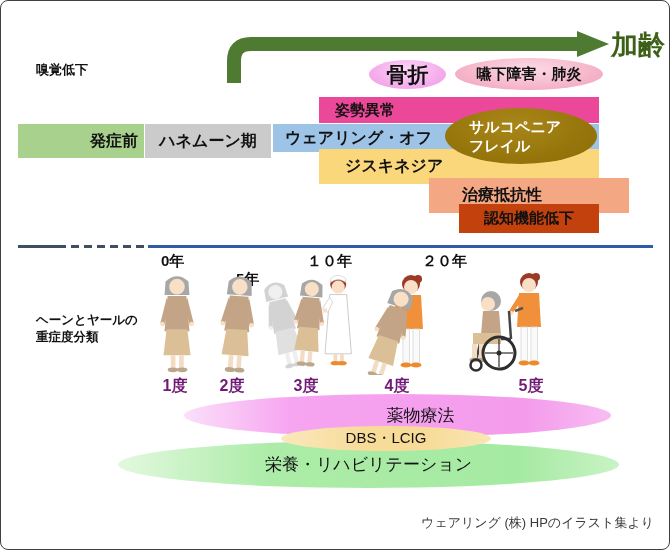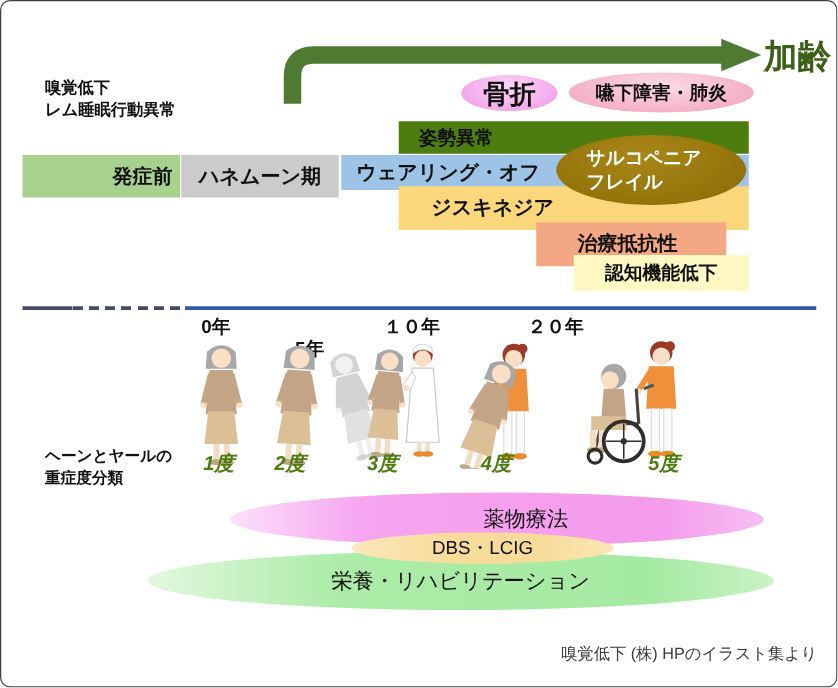--- a/index.html
+++ b/index.html
@@ -6,21 +6,21 @@
   *{box-sizing:border-box;}
   body{font-family:"Liberation Sans","DejaVu Sans",sans-serif;}
   .canvas{
     position:relative;width:670px;height:550px;background:#ffffff;
     border:1px solid #404040;border-radius:8px;overflow:hidden;
   }
   .abs{position:absolute;}
   .bar{display:flex;align-items:center;font-weight:700;color:#111;font-size:16px;}
   .oval{display:flex;align-items:center;justify-content:center;border-radius:50%;font-weight:700;color:#111;}
   .yr{position:absolute;top:251px;font-size:15px;font-weight:700;color:#111;}
-  .deg{position:absolute;top:360px;font-size:16px;font-weight:700;color:#4d7c0f;text-align:center;width:40px;font-style:italic;}
+  .deg{position:absolute;top:375px;font-size:16px;font-weight:700;color:#701a75;text-align:center;width:40px;}
   .fig{position:absolute;}
   .therapy{display:flex;align-items:center;justify-content:center;border-radius:50%;font-weight:400;color:#111;}
 </style>
 </head>
 <body>
 
 <div class="canvas">
 
   <svg width="0" height="0" style="position:absolute" aria-hidden="true">
     <defs>
@@ -66,57 +66,56 @@
   </svg>
 
   <svg class="abs" style="left:218px;top:24px;" width="396" height="62" viewBox="0 0 396 62">
     <path d="M15 58 L15 36 Q15 19 32 19 L360 19" fill="none" stroke="#4E7A31" stroke-width="14"></path>
     <polygon points="358,6 358,32 390,19" fill="#4E7A31"></polygon>
   </svg>
   <div class="abs" style="left:610px;top:26px;font-size:27px;font-weight:700;color:#3D6018;">加齢</div>
 
   <div class="abs" style="left:35px;top:60px;font-size:13px;font-weight:700;line-height:18px;color:#111;">
     <div>嗅覚低下</div>
-    <div>レム睡眠行動異常</div>
   </div>
 
   <div class="oval abs" style="left:368px;top:59px;width:77px;height:29px;font-size:21px;
        background:radial-gradient(ellipse at 50% 35%, #FBD9F6 0%, #F5AEEC 60%, #EF97E4 100%);">骨折</div>
   <div class="oval abs" style="left:454px;top:57px;width:148px;height:32px;font-size:15px;
        background:radial-gradient(ellipse at 50% 35%, #FBDCE6 0%, #F5B3C8 65%, #F0A2BA 100%);">嚥下障害・肺炎</div>
 
-  <div class="bar abs" style="left:318px;top:96px;width:280px;height:26px;background:#4d7c0f;padding-left:16px;font-size:15px;">姿勢異常</div>
+  <div class="bar abs" style="left:318px;top:96px;width:280px;height:26px;background:#ec4899;padding-left:16px;font-size:15px;">姿勢異常</div>
 
   <div class="bar abs" style="left:17px;top:123px;width:126px;height:34px;background:#A9D18E;justify-content:flex-end;padding-right:6px;">発症前</div>
   <div class="bar abs" style="left:144px;top:123px;width:126px;height:34px;background:#CBCBCB;justify-content:center;">ハネムーン期</div>
   <div class="bar abs" style="left:272px;top:123px;width:326px;height:28px;background:#9DC3E6;padding-left:12px;">ウェアリング・オフ</div>
 
   <div class="bar abs" style="left:318px;top:148px;width:280px;height:35px;background:#FBD77C;padding-left:26px;">ジスキネジア</div>
-  <div class="bar abs" style="left:428px;top:177px;width:152px;height:35px;background:#F4A783;padding-left:33px;">治療抵抗性</div>
-  <div class="bar abs" style="left:458px;top:203px;width:140px;height:29px;background:#fef9c3;justify-content:center;font-size:15px;">認知機能低下</div>
+  <div class="bar abs" style="left:428px;top:177px;width:200px;height:35px;background:#F4A783;padding-left:33px;">治療抵抗性</div>
+  <div class="bar abs" style="left:458px;top:203px;width:140px;height:29px;background:#c2410c;justify-content:center;font-size:15px;">認知機能低下</div>
 
   <div class="abs" style="left:444px;top:107px;width:152px;height:56px;border-radius:50%;
        background:radial-gradient(ellipse at 45% 30%, #A98618 0%, #93730A 70%, #886A04 100%);
        display:flex;flex-direction:column;justify-content:center;padding-left:24px;
        color:#fff;font-weight:700;font-size:15px;line-height:19px;">
     <div>サルコペニア</div>
     <div>フレイル</div>
   </div>
 
   <div class="abs" style="left:17px;top:244px;width:40px;height:3px;background:#3F4E63;"></div>
   <div class="abs" style="left:57px;top:244px;width:90px;height:3px;
        background:repeating-linear-gradient(90deg,#3F4E63 0 8px,transparent 8px 13px);"></div>
   <div class="abs" style="left:147px;top:244px;width:505px;height:3px;background:#2F5BA7;"></div>
 
   <div class="yr" style="left:160px;">0年</div>
   <div class="yr" style="left:235px;margin-top:18px;">5年</div>
   <div class="yr" style="left:306px;">１０年</div>
   <div class="yr" style="left:421px;text-align:right;">２０年</div>
 
-  <div class="abs" style="left:35px;top:311px;font-size:12.5px;font-weight:700;line-height:17px;color:#111;margin-top:45px;">
+  <div class="abs" style="left:35px;top:311px;font-size:12.5px;font-weight:700;line-height:17px;color:#111;">
     <div>ヘーンとヤールの</div>
     <div>重症度分類</div>
   </div>
 
   <svg class="fig" style="left:150px;top:268px;" width="52" height="106" viewBox="0 0 48 102">
     <use href="#gw" x="2" y="2"></use>
   </svg>
   <svg class="fig" style="left:206px;top:268px;" width="52" height="106" viewBox="0 0 48 102">
     <use href="#gw" transform="translate(3 2) rotate(4 22 95)"></use>
   </svg>
@@ -156,15 +155,15 @@
   <div class="deg" style="left:376px;">4度</div>
   <div class="deg" style="left:510px;">5度</div>
 
   <div class="therapy abs" style="left:183px;top:393px;width:427px;height:43px;font-size:17px;padding-left:46px;z-index:1;
        background:linear-gradient(90deg,#FBE0FA 0%,#F6A5F0 25%,#F49BEC 80%,#F7BDF2 100%);">薬物療法</div>
   <div class="therapy abs" style="left:117px;top:440px;width:501px;height:47px;font-size:17px;z-index:2;
        background:linear-gradient(90deg,#E3F8DF 0%,#ACECA8 30%,#A5EAA2 80%,#C9F3C5 100%);">栄養・リハビリテーション</div>
   <div class="therapy abs" style="left:280px;top:425px;width:210px;height:25px;font-size:15px;z-index:3;
        background:linear-gradient(90deg,#FAE8BC 0%,#F7DB99 40%,#F7DB99 70%,#FAE6B4 100%);">DBS・LCIG</div>
 
-  <div class="abs" style="right:15px;top:513px;font-size:13px;color:#3a3a3a;">嗅覚低下 (株) HPのイラスト集より</div>
+  <div class="abs" style="right:15px;top:513px;font-size:13px;color:#3a3a3a;">ウェアリング (株) HPのイラスト集より</div>
 
 </div>
 
 </body></html>

